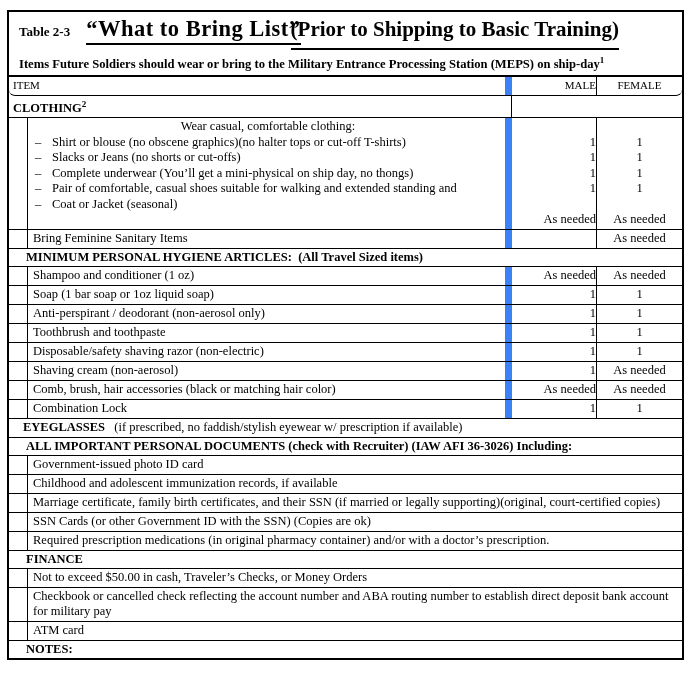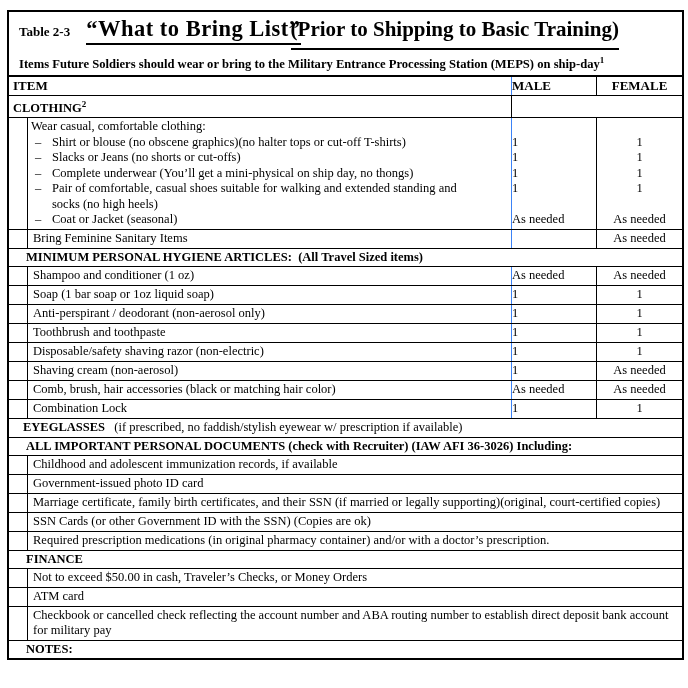--- a/index.html
+++ b/index.html
@@ -22,41 +22,41 @@
   .tsuffix {
     font-weight:bold; font-size:21px; margin-left:-26px;
     border-bottom:2px solid #000; padding-bottom:6px;
   }
   .subtitle { font-weight:bold; font-size:12.6px; margin-top:2px; line-height:16px; }
   .subtitle sup { font-size:9px; }
   
   .trow { display:flex; align-items:stretch; border-bottom:1px solid #000; font-size:12.5px; line-height:15px; }
   #tbody .trow:last-child { border-bottom:none; }
   .cell-item { flex:1 1 auto; min-width:0; }
-  .cell-male  { width:84px; flex:none; border-left:1px solid #3b82f6; text-align:left; }
+  .cell-male  { width:84px; flex:none; border-left:7px solid #3b82f6; text-align:right; }
   .cell-female{ width:85px; flex:none; border-left:1px solid #000; text-align:center; }
   
-  .hdr { height:18px; font-weight:bold; font-size:13px; line-height:17px; }
+  .hdr { height:18px; font-weight:normal; font-size:11px; line-height:17px;border-radius:6px; }
   .hdr .cell-item { padding-left:4px; }
   
   .seclabel { font-weight:bold; padding:1px 0 1px 4px; flex:1 1 auto; white-space:pre-wrap; }
   .secval { width:170px; flex:none; border-left:1px solid #000; }
   .secfull { font-weight:bold; padding:1px 4px; width:100%; white-space:pre-wrap;margin-left:13px; }
   sup.secsup { font-size:9px; }
   
   .indent { width:18px; flex:none; border-right:1px solid #000; }
   
   .itxt { flex:1 1 auto; min-width:0; padding:1px 5px 2px 5px; }
   .vcell { padding-top:1px; }
   .vcell.pre { white-space:pre-line; }
   .vcell.left { text-align:left; padding-left:6px; }
   
   .bl-lines { flex:1 1 auto; min-width:0; padding-top:1px; padding-bottom:1px; }
   .bl-line { height:15.5px; }
-  .bl-plain { padding-left:3px; }
+  .bl-plain { padding-left:3px;text-align:center; }
   .bl-dash { display:flex; padding-left:7px; }
   .bl-dash .dash { width:17px; flex:none; }
   .bl-cont { padding-left:24px; }
   .bl-vals { padding-top:1px; padding-bottom:1px; }
   .bl-vals .bl-line { height:15.5px; }
   
   .fulltxt { flex:1 1 auto; padding:1px 5px 2px 5px; }
   
   .eyerow { padding:1px 4px 2px 4px; width:100%; white-space:pre-wrap;margin-left:10px; }
   .eyerow b { font-weight:bold; }
@@ -98,21 +98,20 @@
             <span>Slacks or Jeans (no shorts or cut-offs)</span>
           </div>
           <div class="bl-line bl-dash">
             <span class="dash">–</span>
             <span>Complete underwear (You’ll get a mini-physical on ship day, no thongs)</span>
           </div>
           <div class="bl-line bl-dash">
             <span class="dash">–</span>
             <span>Pair of comfortable, casual shoes suitable for walking and extended standing  and</span>
           </div>
-          <div class="bl-line bl-cont">socks (no high heels)</div>
           <div class="bl-line bl-dash">
             <span class="dash">–</span>
             <span>Coat or Jacket (seasonal)</span>
           </div>
         </div>
         <div class="cell-male bl-vals">
           <div class="bl-line">&nbsp;</div>
           <div class="bl-line">1</div>
           <div class="bl-line">1</div>
           <div class="bl-line">1</div>
@@ -188,50 +187,50 @@
         <div class="cell-female vcell pre">1</div>
       </div>
       <div class="trow eyeglasses">
         <div class="eyerow"><b>EYEGLASSES</b><span>   (if prescribed, no faddish/stylish eyewear w/ prescription if available)</span></div>
       </div>
       <div class="trow section-full">
         <div class="secfull">ALL IMPORTANT PERSONAL DOCUMENTS (check with Recruiter) (IAW AFI 36-3026) Including:</div>
       </div>
       <div class="trow fullitem">
         <div class="indent"></div>
+        <div class="fulltxt">Government-issued photo ID card</div>
+      </div>
+      <div class="trow fullitem">
+        <div class="indent"></div>
         <div class="fulltxt">Childhood and adolescent immunization records, if available</div>
       </div>
       <div class="trow fullitem">
         <div class="indent"></div>
-        <div class="fulltxt">Government-issued photo ID card</div>
-      </div>
-      <div class="trow fullitem">
-        <div class="indent"></div>
         <div class="fulltxt">Marriage certificate, family birth certificates, and their SSN (if married or legally supporting)(original, court-certified copies)</div>
       </div>
       <div class="trow fullitem">
         <div class="indent"></div>
         <div class="fulltxt">SSN Cards (or other Government ID with the SSN) (Copies are ok)</div>
       </div>
       <div class="trow fullitem">
         <div class="indent"></div>
         <div class="fulltxt">Required prescription medications (in original pharmacy container) and/or with a doctor’s prescription.</div>
       </div>
       <div class="trow section-full">
         <div class="secfull">FINANCE</div>
       </div>
       <div class="trow fullitem">
         <div class="indent"></div>
         <div class="fulltxt">Not to exceed $50.00 in cash, Traveler’s Checks, or Money Orders</div>
       </div>
       <div class="trow fullitem">
         <div class="indent"></div>
+        <div class="fulltxt">Checkbook or cancelled check reflecting the account number and ABA routing number to establish direct deposit bank account for military pay</div>
+      </div>
+      <div class="trow fullitem">
+        <div class="indent"></div>
         <div class="fulltxt">ATM card</div>
-      </div>
-      <div class="trow fullitem">
-        <div class="indent"></div>
-        <div class="fulltxt">Checkbook or cancelled check reflecting the account number and ABA routing number to establish direct deposit bank account for military pay</div>
       </div>
       <div class="trow section-full">
         <div class="secfull">NOTES:</div>
       </div>
     </div>
 </div>
 
 </body></html>

